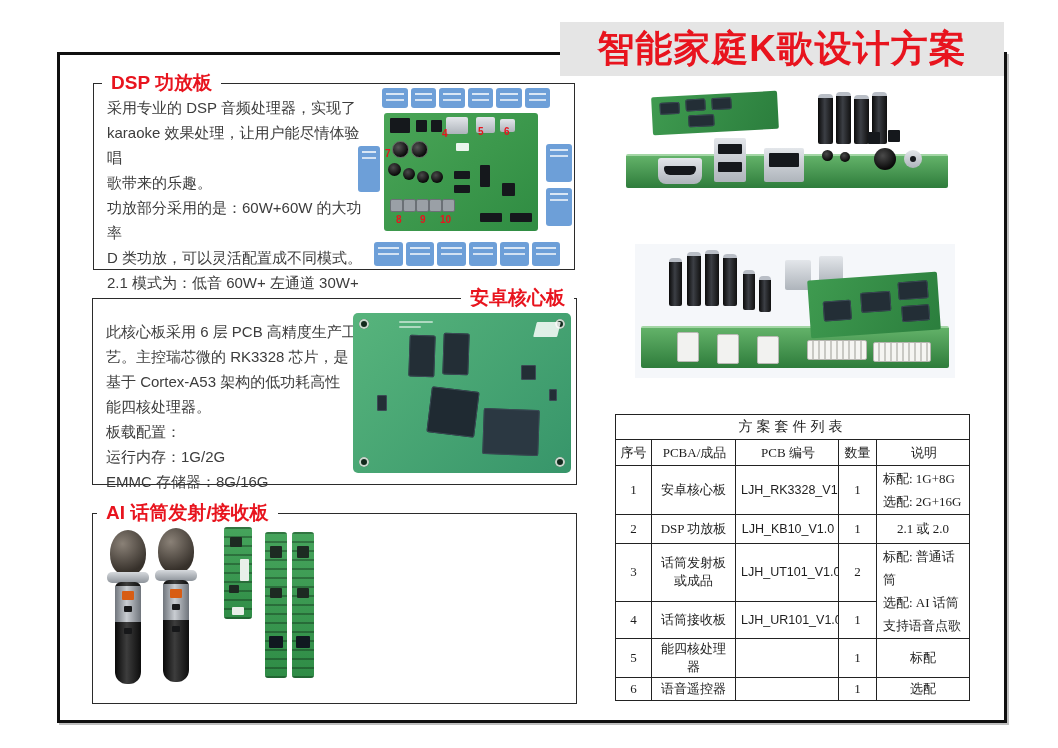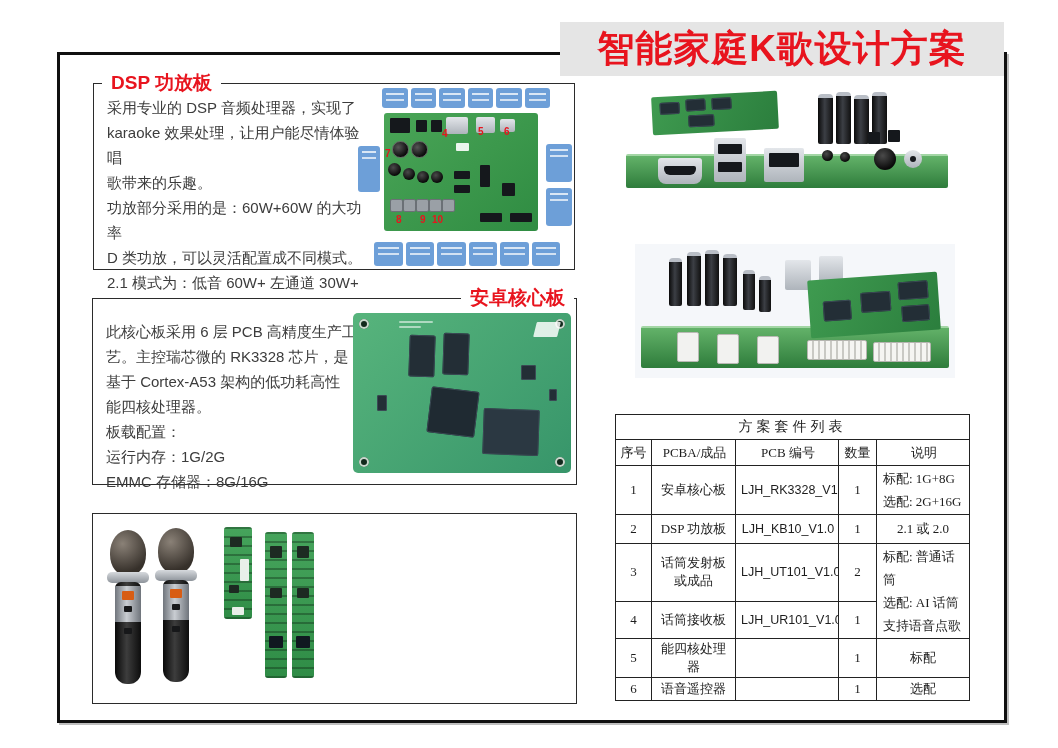--- a/index.html
+++ b/index.html
@@ -137,21 +137,21 @@
         <div class="blk" style="left:96px;top:52px;width:10px;height:22px;"></div>
         <div class="blk" style="left:118px;top:70px;width:13px;height:13px;"></div>
         <div class="blk" style="left:96px;top:100px;width:22px;height:9px;"></div>
         <div class="blk" style="left:126px;top:100px;width:22px;height:9px;"></div>
         <div class="marker" style="left:58px;top:16px;">4</div>
         <div class="marker" style="left:94px;top:14px;">5</div>
         <div class="marker" style="left:120px;top:14px;">6</div>
         <div class="marker" style="left:1px;top:36px;">7</div>
         <div class="marker" style="left:12px;top:102px;">8</div>
         <div class="marker" style="left:36px;top:102px;">9</div>
-        <div class="marker" style="left:48px;top:102px;">10</div>
+        <div class="marker" style="left:56px;top:102px;">10</div>
       </div>
 
       <div class="callout-row bot">
         <div class="chip"></div>
         <div class="chip"></div>
         <div class="chip"></div>
         <div class="chip"></div>
         <div class="chip"></div>
         <div class="chip"></div>
       </div>
@@ -180,20 +180,21 @@
       <div class="ic" style="left:168px;top:52px;width:15px;height:15px;"></div>
       <div class="whitemark" style="right:12px;top:9px;width:24px;height:15px;transform:skewX(-14deg);opacity:.92;"></div>
       <div class="whitemark" style="left:46px;top:8px;width:34px;height:2px;opacity:.6;"></div>
       <div class="whitemark" style="left:46px;top:13px;width:22px;height:2px;opacity:.6;"></div>
       <div class="ic" style="left:24px;top:82px;width:10px;height:16px;"></div>
       <div class="ic" style="left:196px;top:76px;width:8px;height:12px;"></div>
     </div>
   </div>
 
   <div class="panel" style="left:92px;top:513px;width:483px;height:189px;">
+    <div class="legend" style="left:4px;">AI 话筒发射/接收板</div>
 
     <div class="mic" style="left:14px;top:16px;">
       <div class="mic-head"></div>
       <div class="mic-collar"></div>
       <div class="mic-body">
         <div class="mic-band">
           <div class="mic-disp"></div>
           <div class="mic-btn" style="top:20px;"></div>
         </div>
         <div class="mic-btn" style="top:46px;"></div>

